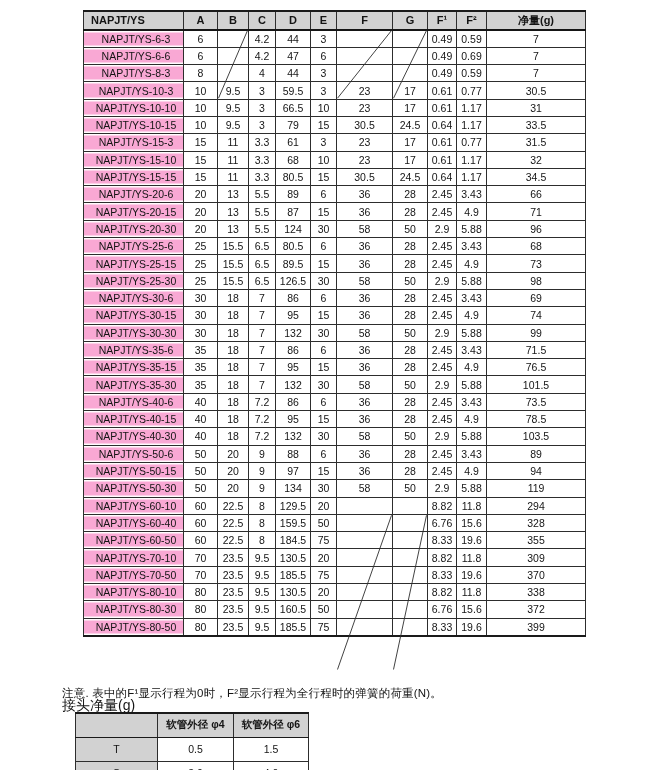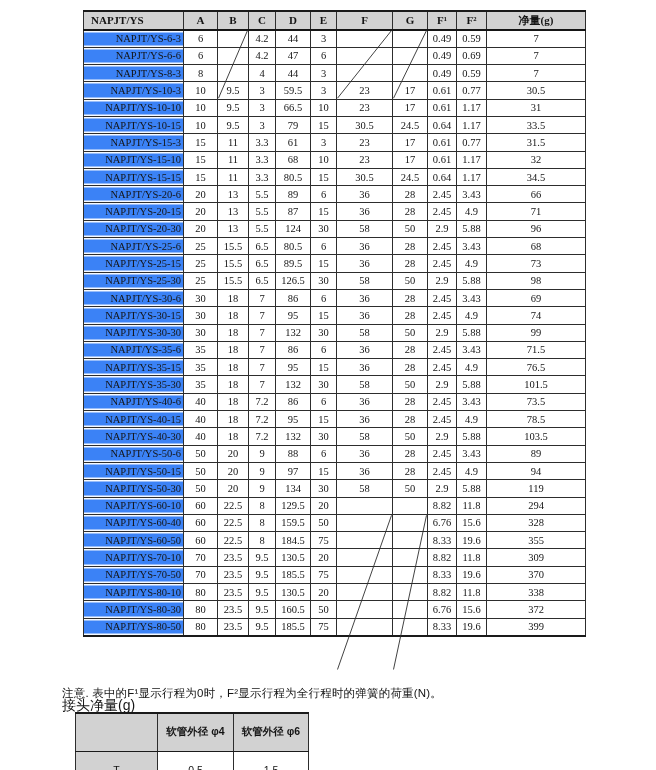--- a/index.html
+++ b/index.html
@@ -16,21 +16,20 @@
   }
   table{
     border-collapse:collapse;
     table-layout:fixed;
   }
   #main-table{
     width:502px;
     border:1px solid #242424;
     border-top:2px solid #1a1a1a;
     border-bottom:2px solid #1a1a1a;
-    font-family:Liberation Serif, serif;
   }
   #main-table th, #main-table td{
     border:1px solid #2d2d2d;
     font-size:10.5px;
     height:16.3px;
     padding:0 2px;
     text-align:center;
     white-space:nowrap;
     overflow:hidden;
   }
@@ -39,22 +38,22 @@
     border-bottom:2.5px solid #151515;
     font-weight:bold;
     font-size:11px;
     height:16.5px;
   }
   #main-table thead th:first-child{
     text-align:left;
     padding-left:7px;
   }
   #main-table tbody td:first-child{
-    background:#3b82f6;
-    text-align:right;
+    background:#f9a8d4;
+    text-align:center;
     padding-left:7px;
     box-shadow: inset 0 1.5px 0 rgba(255,255,255,.95), inset 0 -1.5px 0 rgba(255,255,255,.95);
   }
   .slash-overlay{
     position:absolute;left:0;top:0;width:100%;height:100%;
     pointer-events:none;overflow:visible;
   }
   .note{
     position:absolute;left:62px;top:686px;
     font-size:11.5px;
@@ -70,21 +69,21 @@
   #joint-table{
     width:233px;
     border:1px solid #242424;
     border-top:2px solid #1a1a1a;
     border-bottom:2px solid #1a1a1a;
   }
   #joint-table th, #joint-table td{
     border:1px solid #2d2d2d;
     font-size:10.5px;
     height:14.8px;
-    padding:11px 2px;
+    padding:4px 2px;
     text-align:center;
     white-space:nowrap;
   }
   #joint-table thead th{
     background:#d2d2d2;
     font-weight:bold;
     border-bottom:1.5px solid #1a1a1a;
   }
   #joint-table tbody td:first-child{
     background:#d2d2d2;

